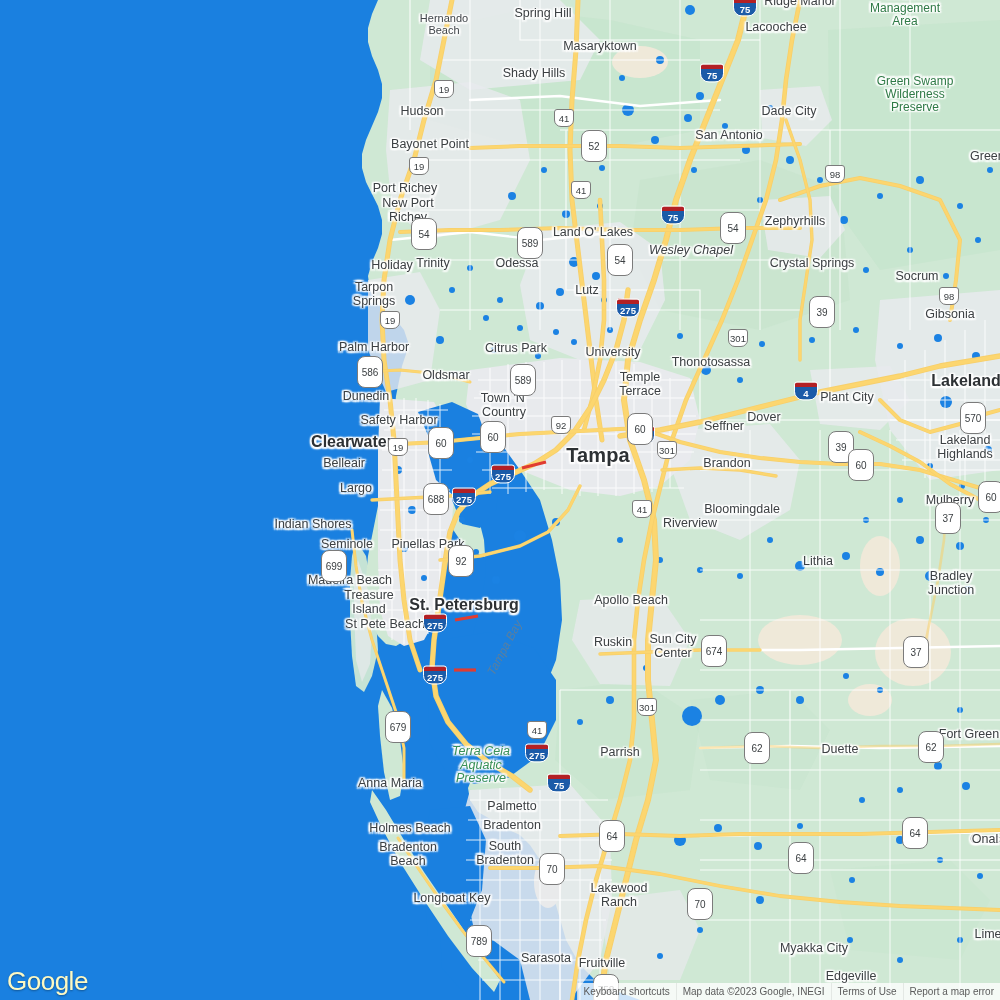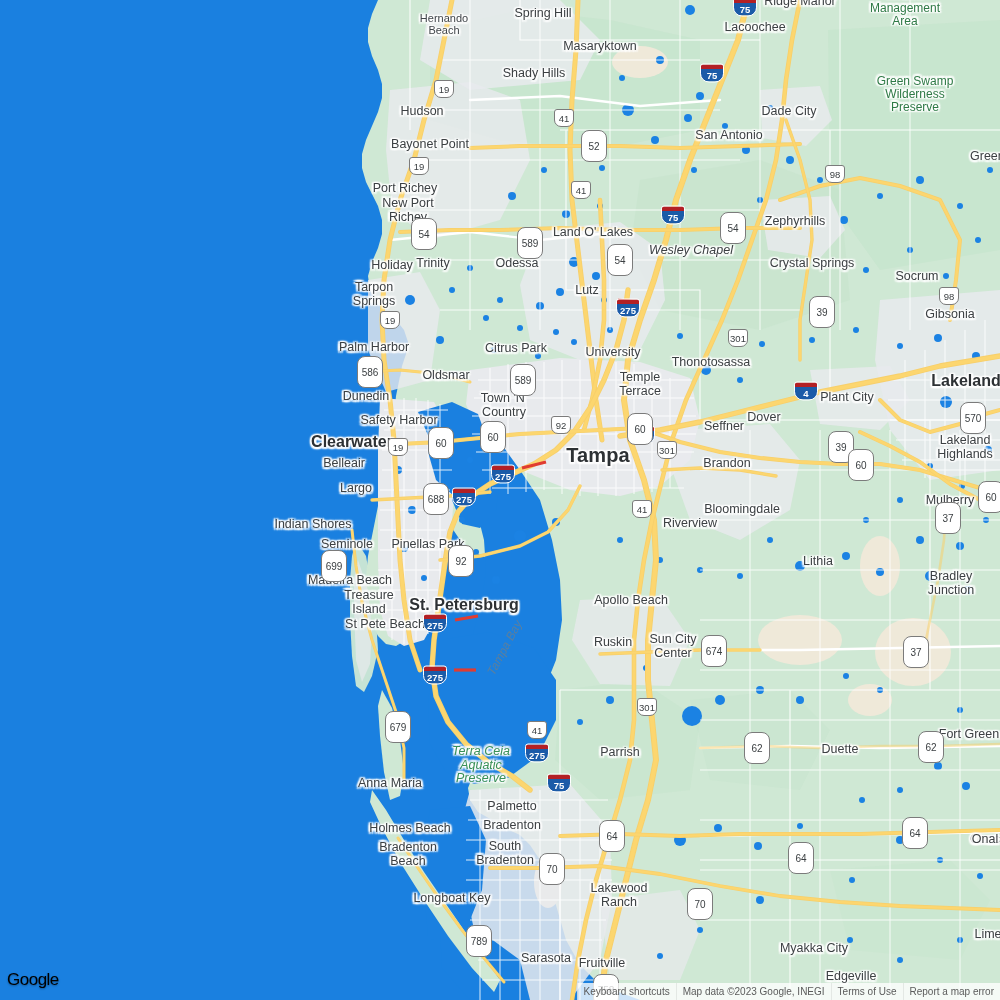--- a/index.html
+++ b/index.html
@@ -72,22 +72,22 @@
   }
   #attrib .seg{
     height:17px;display:flex;align-items:center;
     padding:0 6px;
     background:rgba(255,255,255,.78);
     font-size:10px;color:#5b5b5b;
     border-left:1px solid rgba(0,0,0,.07);
   }
   #attrib .seg.link{cursor:pointer;text-align:center;}
   #gwm{
-    position:absolute;left:7px;bottom:10px;
-    font-size:17px;font-weight:500;color:#000000;letter-spacing:-.5px;
+    position:absolute;left:7px;bottom:3px;
+    font-size:26px;font-weight:500;color:#fef9c3;letter-spacing:-.5px;
     text-shadow:0 1px 2px rgba(0,0,0,.35);
     font-family:"Liberation Sans",sans-serif;
     pointer-events:none;
   }
 </style>
 </head>
 <body>
 
 <div id="map">
 
@@ -507,21 +507,21 @@
   <div id="layer-parks">
       <div class="lbl park" style="left: 915px; top: 94px;">Green Swamp<br>Wilderness<br>Preserve</div>
       <div class="lbl park" style="left: 905px; top: 8px;">Wildlife<br>Management<br>Area</div>
       <div class="lbl park-it" style="left: 481px; top: 765px;">Terra Ceia<br>Aquatic<br>Preserve</div>
     </div>
   <div id="layer-cities">
       <div class="lbl city-md" style="left: 543px; top: 14px;">Spring Hill</div>
       <div class="lbl city-sm" style="left: 444px; top: 25px;">Hernando<br>Beach</div>
       <div class="lbl city-md" style="left: 600px; top: 47px;">Masaryktown</div>
       <div class="lbl city-md" style="left: 800px; top: 2px;">Ridge Manor</div>
-      <div class="lbl city-md" style="left: 755px; top: 28px;">Lacoochee</div>
+      <div class="lbl city-md" style="left: 776px; top: 28px;">Lacoochee</div>
       <div class="lbl city-md" style="left: 534px; top: 74px;">Shady Hills</div>
       <div class="lbl city-md" style="left: 422px; top: 112px;">Hudson</div>
       <div class="lbl city-md" style="left: 789px; top: 112px;">Dade City</div>
       <div class="lbl city-md" style="left: 729px; top: 136px;">San Antonio</div>
       <div class="lbl city-md" style="left: 430px; top: 145px;">Bayonet Point</div>
       <div class="lbl city-md" style="left: 405px; top: 189px;">Port Richey</div>
       <div class="lbl city-md" style="left: 408px; top: 210px;">New Port<br>Richey</div>
       <div class="lbl city-md" style="left: 593px; top: 233px;">Land O' Lakes</div>
       <div class="lbl city-md" style="left: 795px; top: 222px;">Zephyrhills</div>
       <div class="lbl city-md" style="left: 691px; top: 251px; font-style: italic;">Wesley Chapel</div>

